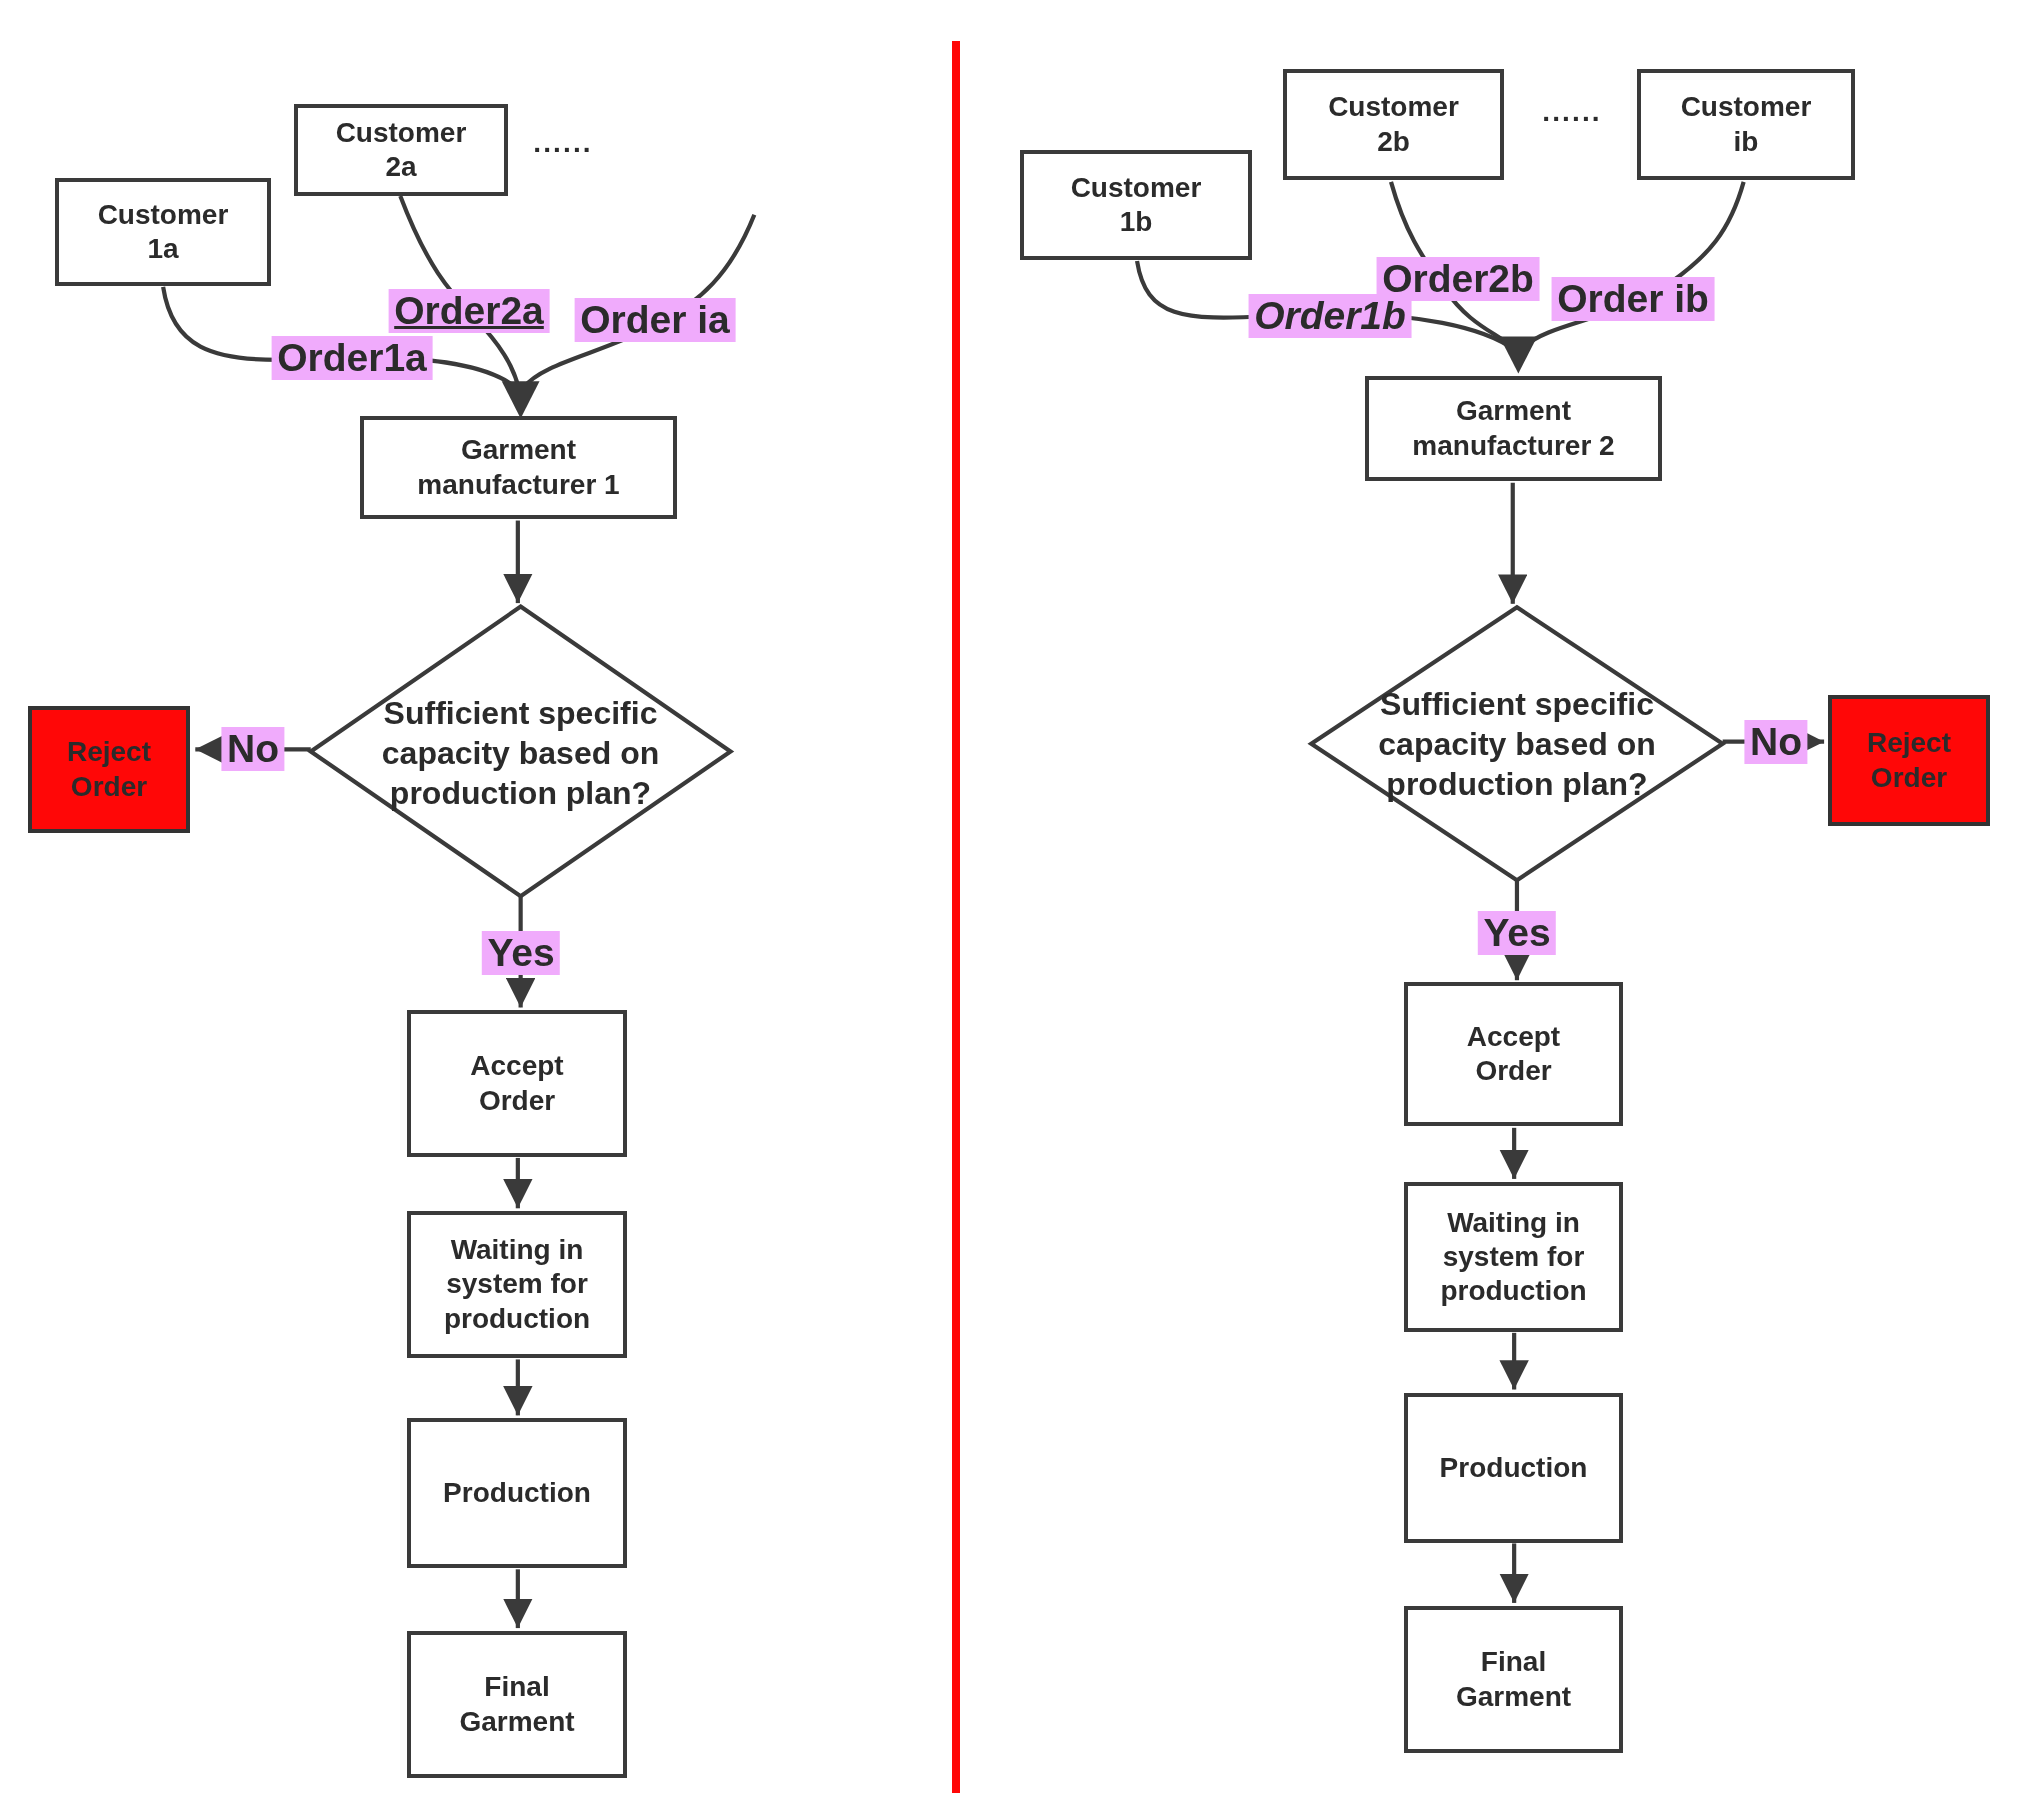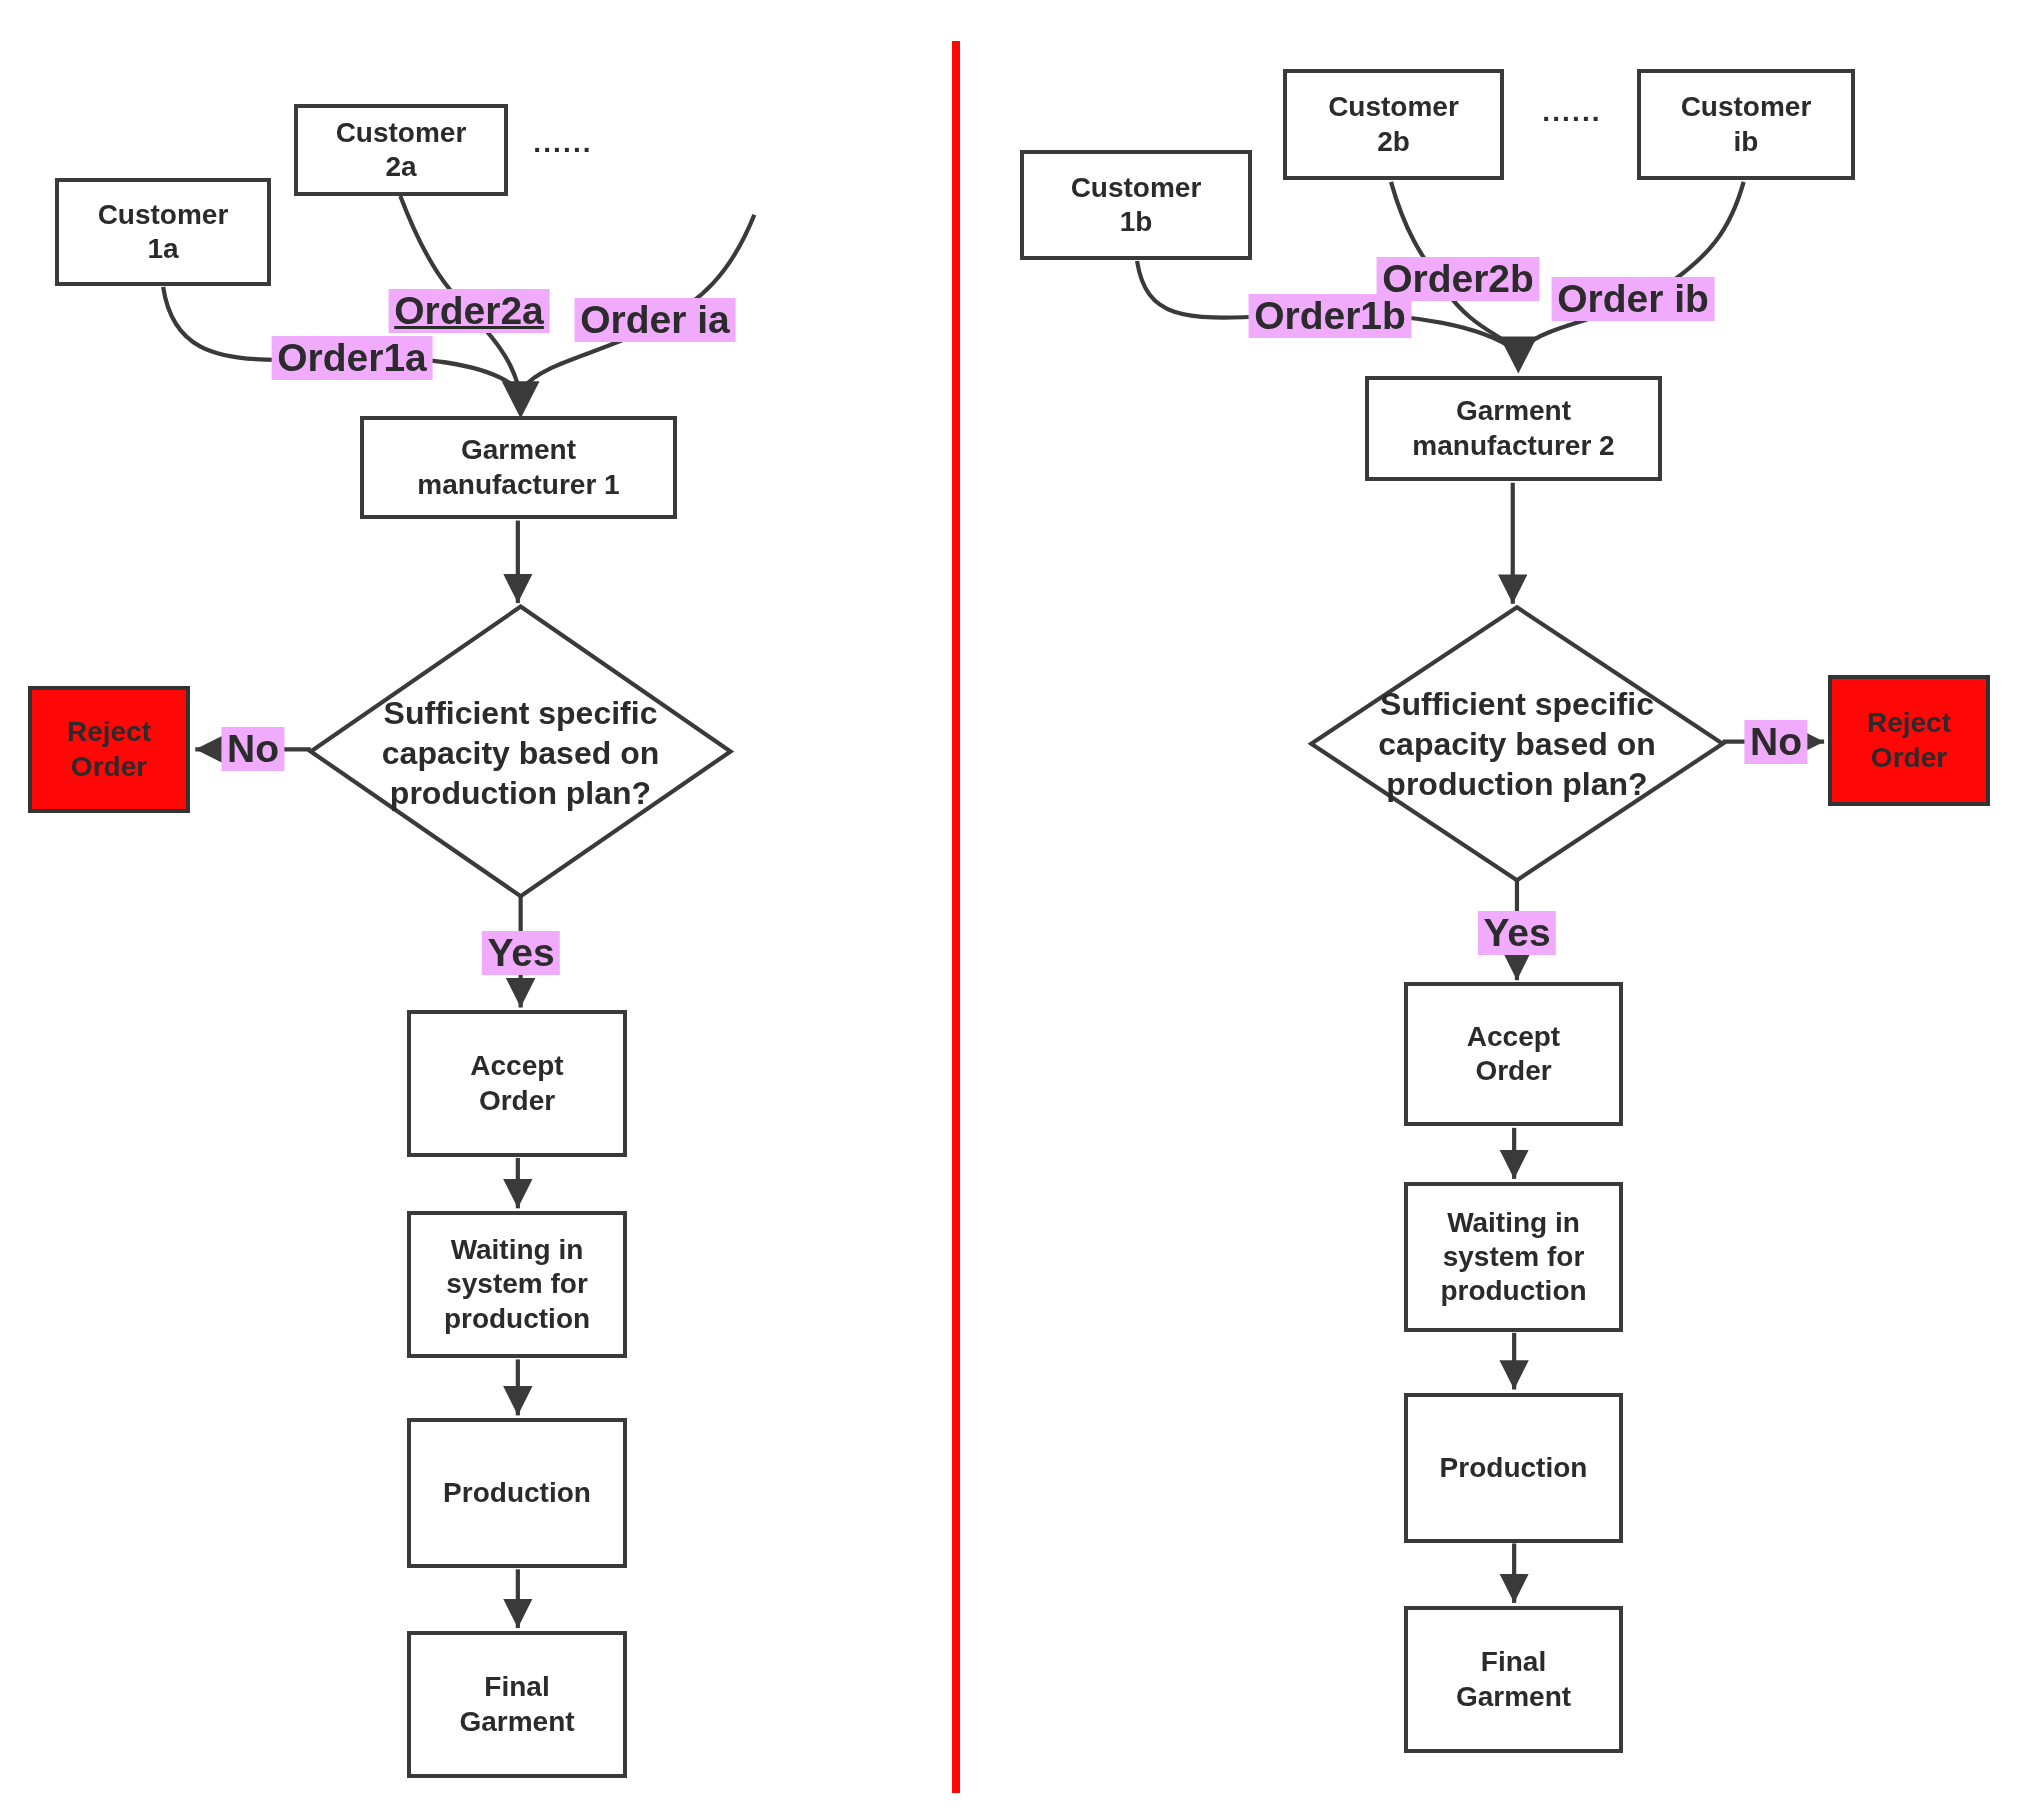--- a/index.html
+++ b/index.html
@@ -17,21 +17,21 @@
   #connector-layer{position:absolute;left:0;top:0;width:2025px;height:1817px;}
   #connector-layer path.conn{fill:none;stroke:var(--stroke);stroke-width:6;}
   #connector-layer polygon.arrowhead{fill:var(--stroke);stroke:none;}
   #connector-layer polygon.diamond{fill:#ffffff;stroke:var(--stroke);stroke-width:6;}
   #arr-marker{fill:var(--stroke);}
   .box{
     position:absolute;background:#ffffff;border:4.2px solid var(--stroke);
     box-sizing:border-box;display:flex;align-items:center;justify-content:center;
     text-align:center;white-space:pre-line;font-size:28px;line-height:1.22;
   }
-  .box.red{background:var(--red);border-width:4.9px;border-color:#333333;}
+  .box.red{background:var(--red);border-width:4.9px;border-color:#333333;margin-top:20px;}
   .diamond-text{
     position:absolute;display:flex;align-items:center;justify-content:center;
     text-align:center;white-space:pre-line;font-size:32px;line-height:1.25;
   }
   .lbl{
     position:absolute;transform:translate(-50%,-50%);
     background:#f0abfc;padding:0 5.6px;font-size:39px;white-space:nowrap;
   }
   .dots{background:transparent;font-size:28px;letter-spacing:2.1px;padding:0;}
   .divider{position:absolute;background:var(--red);}
@@ -110,21 +110,21 @@
   <div class="box" style="left:1020px;top:150px;width:232px;height:110px;">Customer
 1b</div>
   <div class="box" style="left:1283px;top:69px;width:221px;height:111px;">Customer
 2b</div>
   <div class="lbl dots" style="left:1572px;top:112px;">......</div>
   <div class="box" style="left:1637px;top:69px;width:218px;height:111px;">Customer
 ib</div>
 
   <div class="lbl" style="left:1458px;top:279px;">Order2b</div>
   <div class="lbl" style="left:1633px;top:279px;margin-top:20px;">Order ib</div>
-  <div class="lbl" style="left:1330px;top:316px;">Order1b</div>
+  <div class="lbl" style="left:1330px;top:316px;font-style:italic;">Order1b</div>
 
   <div class="box" style="left:1365px;top:376px;width:297px;height:105px;">Garment
 manufacturer 2</div>
 
   <div class="diamond-text" style="left:1363px;top:658px;width:308px;height:172px;">Sufficient specific
 capacity based on
 production plan?</div>
 
   <div class="lbl" style="left:1776px;top:742px;">No</div>
   <div class="box red" style="left:1828px;top:675px;width:162px;height:131px;">Reject

